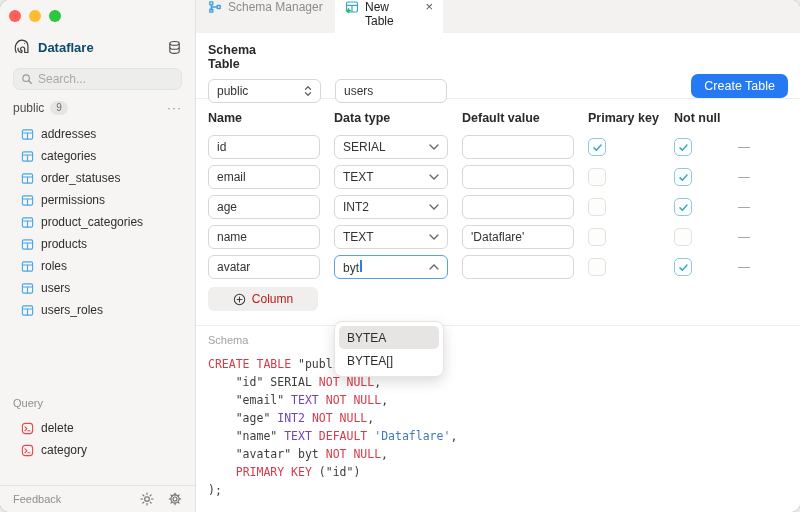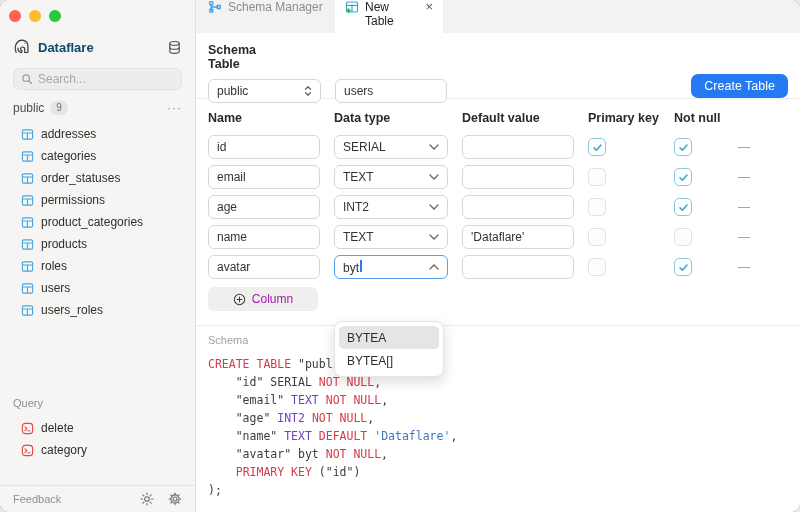--- a/index.html
+++ b/index.html
@@ -91,21 +91,21 @@
     width:18px; height:18px; border:1.5px solid #e2e2e0; border-radius:5px; background:#fdfdfc;
     display:flex; align-items:center; justify-content:center; cursor:default;
   }
   .checkbox svg { visibility:hidden; }
   .checkbox.on { border-color:#8fc8dd; background:#fcffff; }
   .checkbox.on svg { visibility:visible; }
   .row-dash { color:#9b9b99; font-size:12px; }
   .add-col-row { margin:8px 0 14px 0; }
   .add-col-btn {
     width:110px; height:24px; background:#f0efed; border:none; border-radius:6px;
-    font-size:12px; color:#a21caf; font-family:inherit; display:flex; align-items:center;
+    font-size:12px; color:#b91c1c; font-family:inherit; display:flex; align-items:center;
     justify-content:center; gap:6px; cursor:default;
   }
   
   .dropdown {
     position:absolute; left:138px; top:288px; width:110px; background:#fff;
     border:1px solid #e6e5e3; border-radius:8px; box-shadow:0 5px 14px rgba(0,0,0,.14);
     padding:4px; z-index:10;
   }
   .dd-item { height:23px; display:flex; align-items:center; padding:0 8px; font-size:12px; color:#2c2c2c; border-radius:5px; cursor:default; }
   .dd-item.hl { background:#e6e5e3; }

